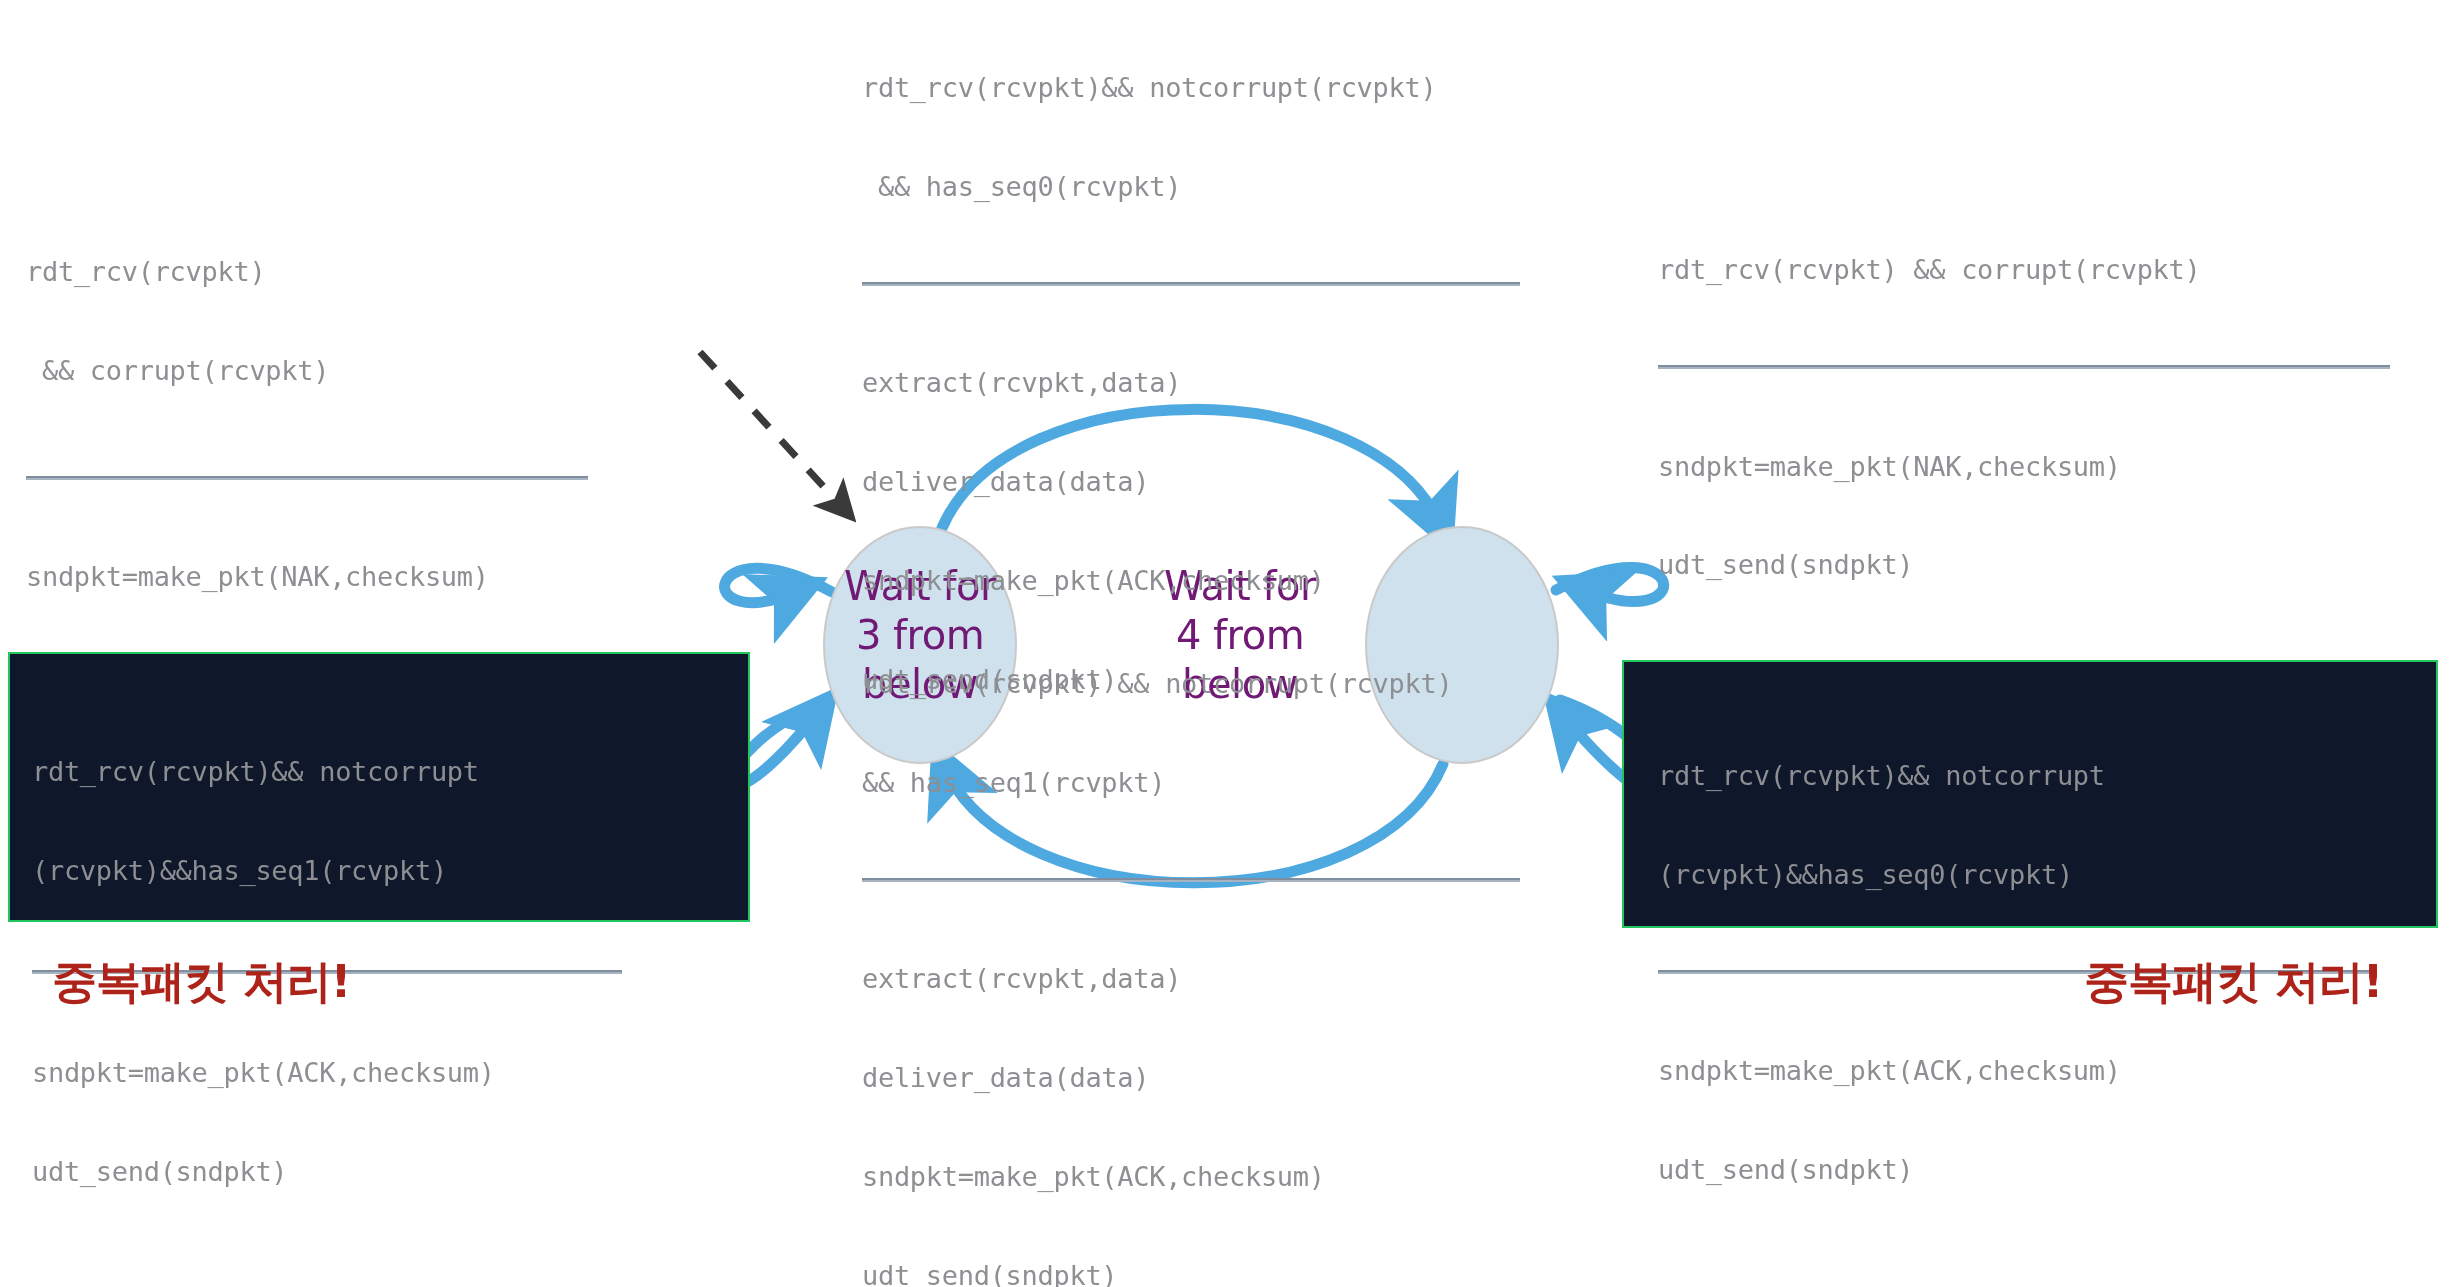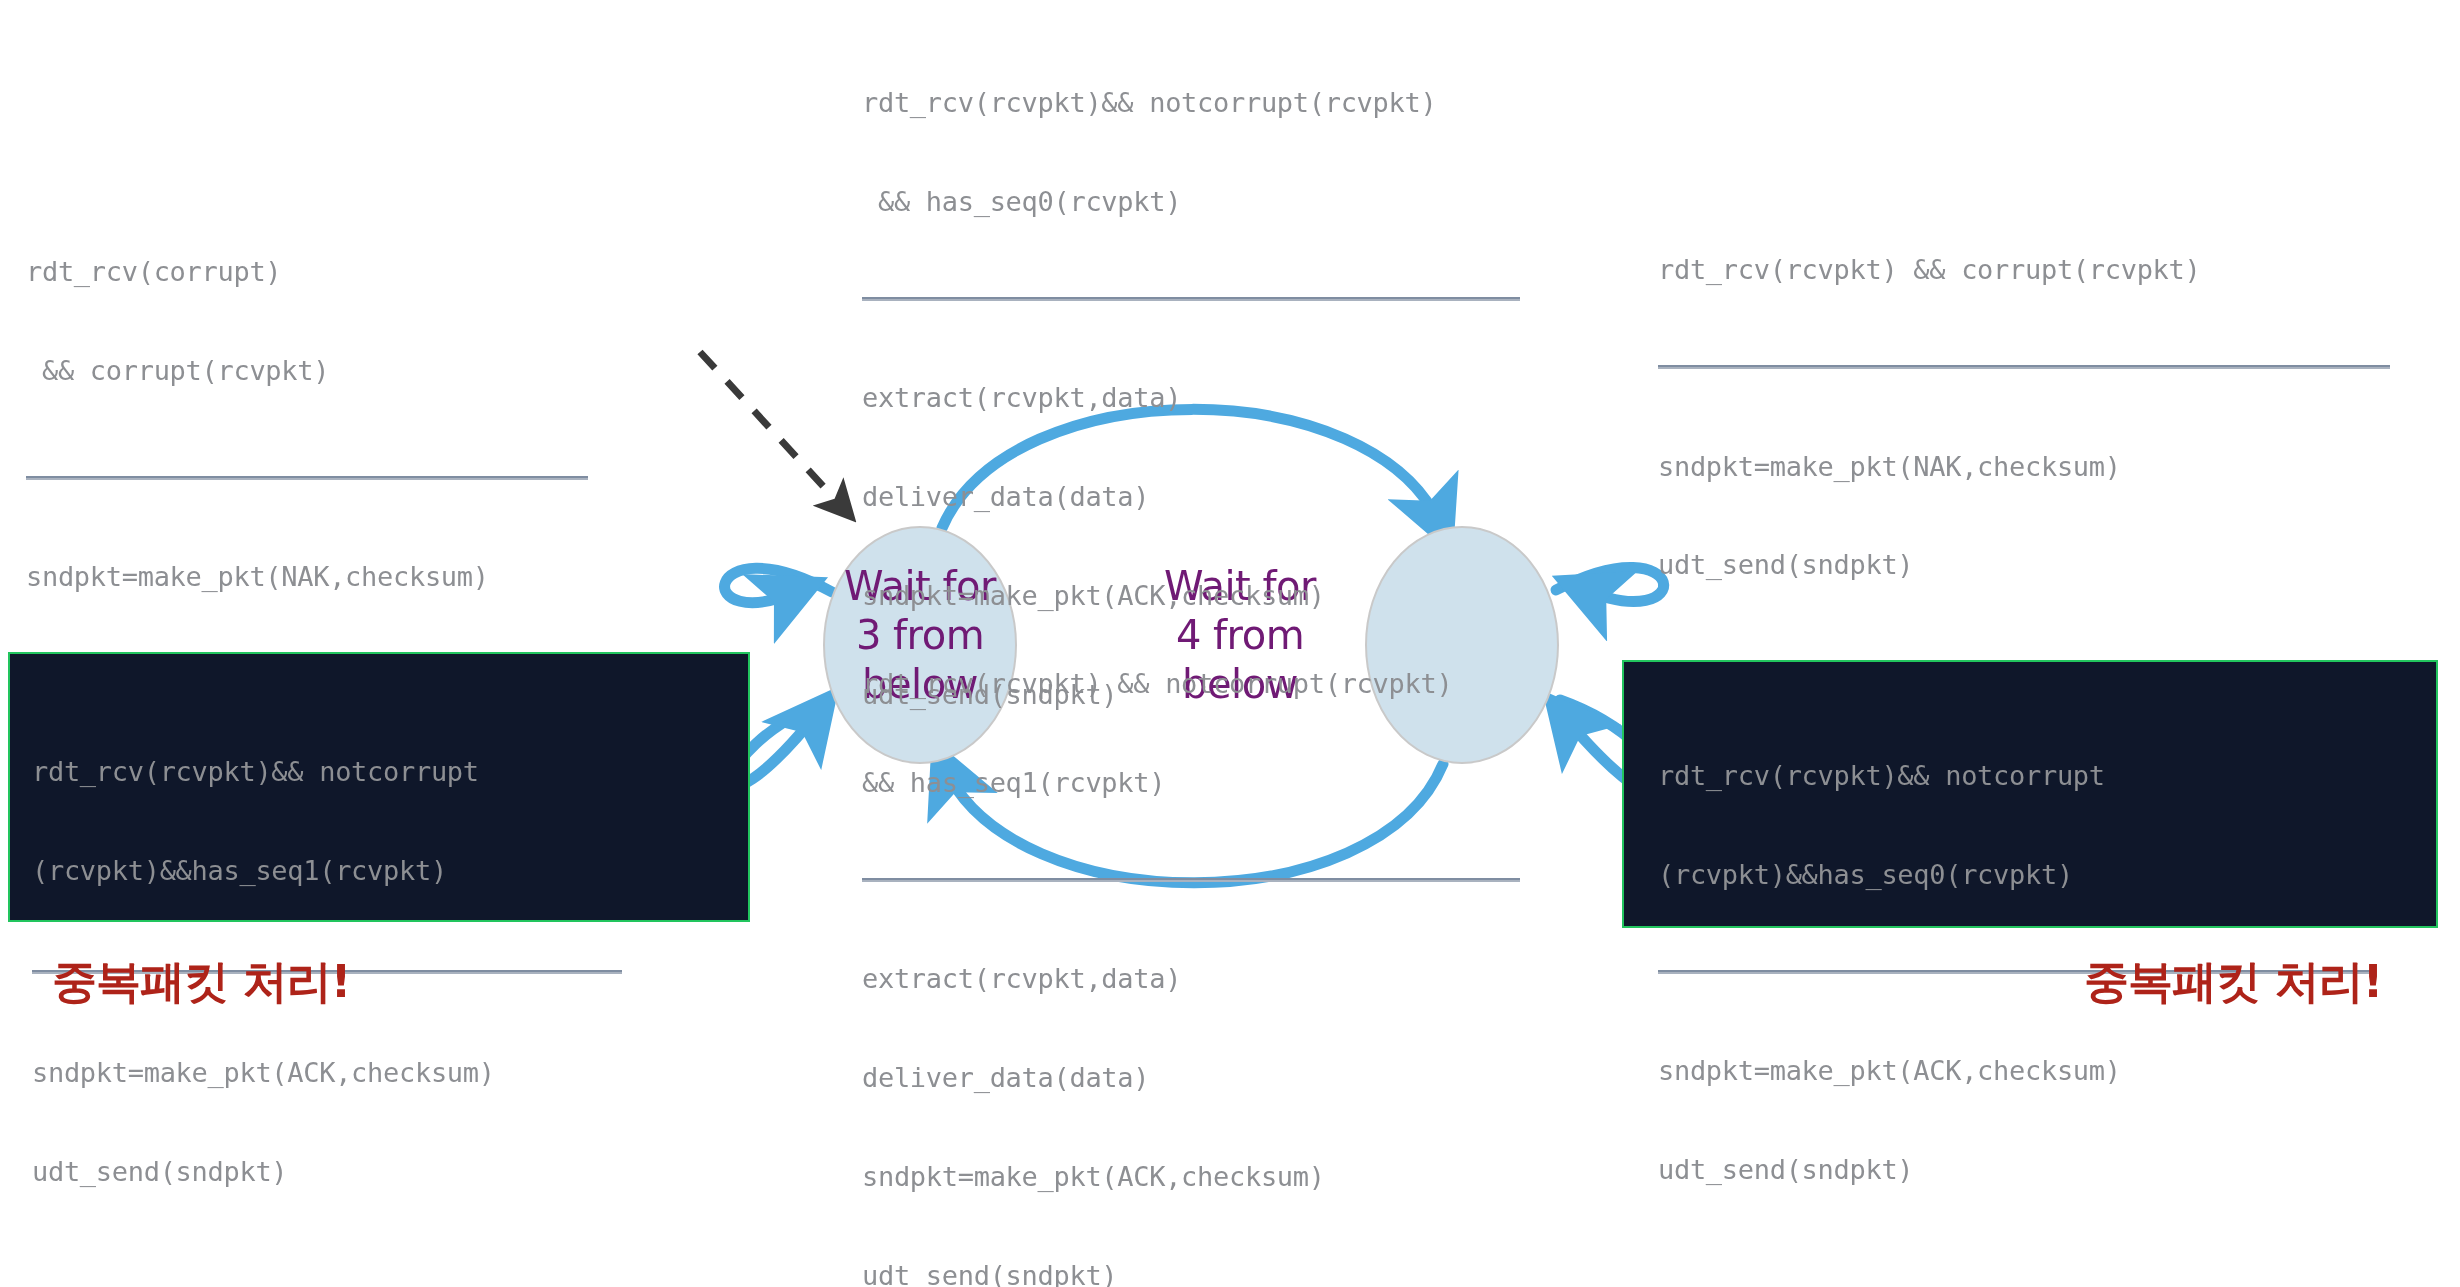--- a/index.html
+++ b/index.html
@@ -43,21 +43,21 @@
   }
   .txt-block .line { display: block; }
   .divider {
     display: block;
     height: 4px;
     background: linear-gradient(to bottom, #7f8da1 0%, #7f8da1 50%, #a9b2bf 50%, #a9b2bf 100%);
     margin: 12px 0 16px 0;
   }
 
   
-  #blk-top        { left: 862px;  top: 21px;   width: 700px; }
+  #blk-top        { left: 862px;  top: 6px;   width: 700px; }
   #blk-top .divider { width: 658px; }
 
   
   #blk-left-top   { left: 26px;   top: 190px; width: 620px; }
   #blk-left-top .divider { width: 562px; margin-top: 22px; }
 
   
   #blk-right-top  { left: 1658px; top: 188px; width: 790px; }
   #blk-right-top .divider { width: 732px; }
 
@@ -160,21 +160,21 @@
     <span class="line">rdt_rcv(rcvpkt)&amp;&amp; notcorrupt(rcvpkt)</span>
     <span class="line"> &amp;&amp; has_seq0(rcvpkt)</span>
     <span class="divider"></span>
     <span class="line">extract(rcvpkt,data)</span>
     <span class="line">deliver_data(data)</span>
     <span class="line">sndpkt=make_pkt(ACK,checksum)</span>
     <span class="line">udt_send(sndpkt)</span>
   </div>
 
   <div class="txt-block" id="blk-left-top">
-    <span class="line">rdt_rcv(corrupt)</span>
+    <span class="line">rdt_rcv(rcvpkt)</span>
     <span class="line"> &amp;&amp; corrupt(rcvpkt)</span>
     <span class="divider"></span>
     <span class="line">sndpkt=make_pkt(NAK,checksum)</span>
     <span class="line">udt_send(sndpkt)</span>
   </div>
 
   <div class="txt-block" id="blk-right-top">
     <span class="line">rdt_rcv(rcvpkt) &amp;&amp; corrupt(rcvpkt)</span>
     <span class="divider"></span>
     <span class="line">sndpkt=make_pkt(NAK,checksum)</span>

